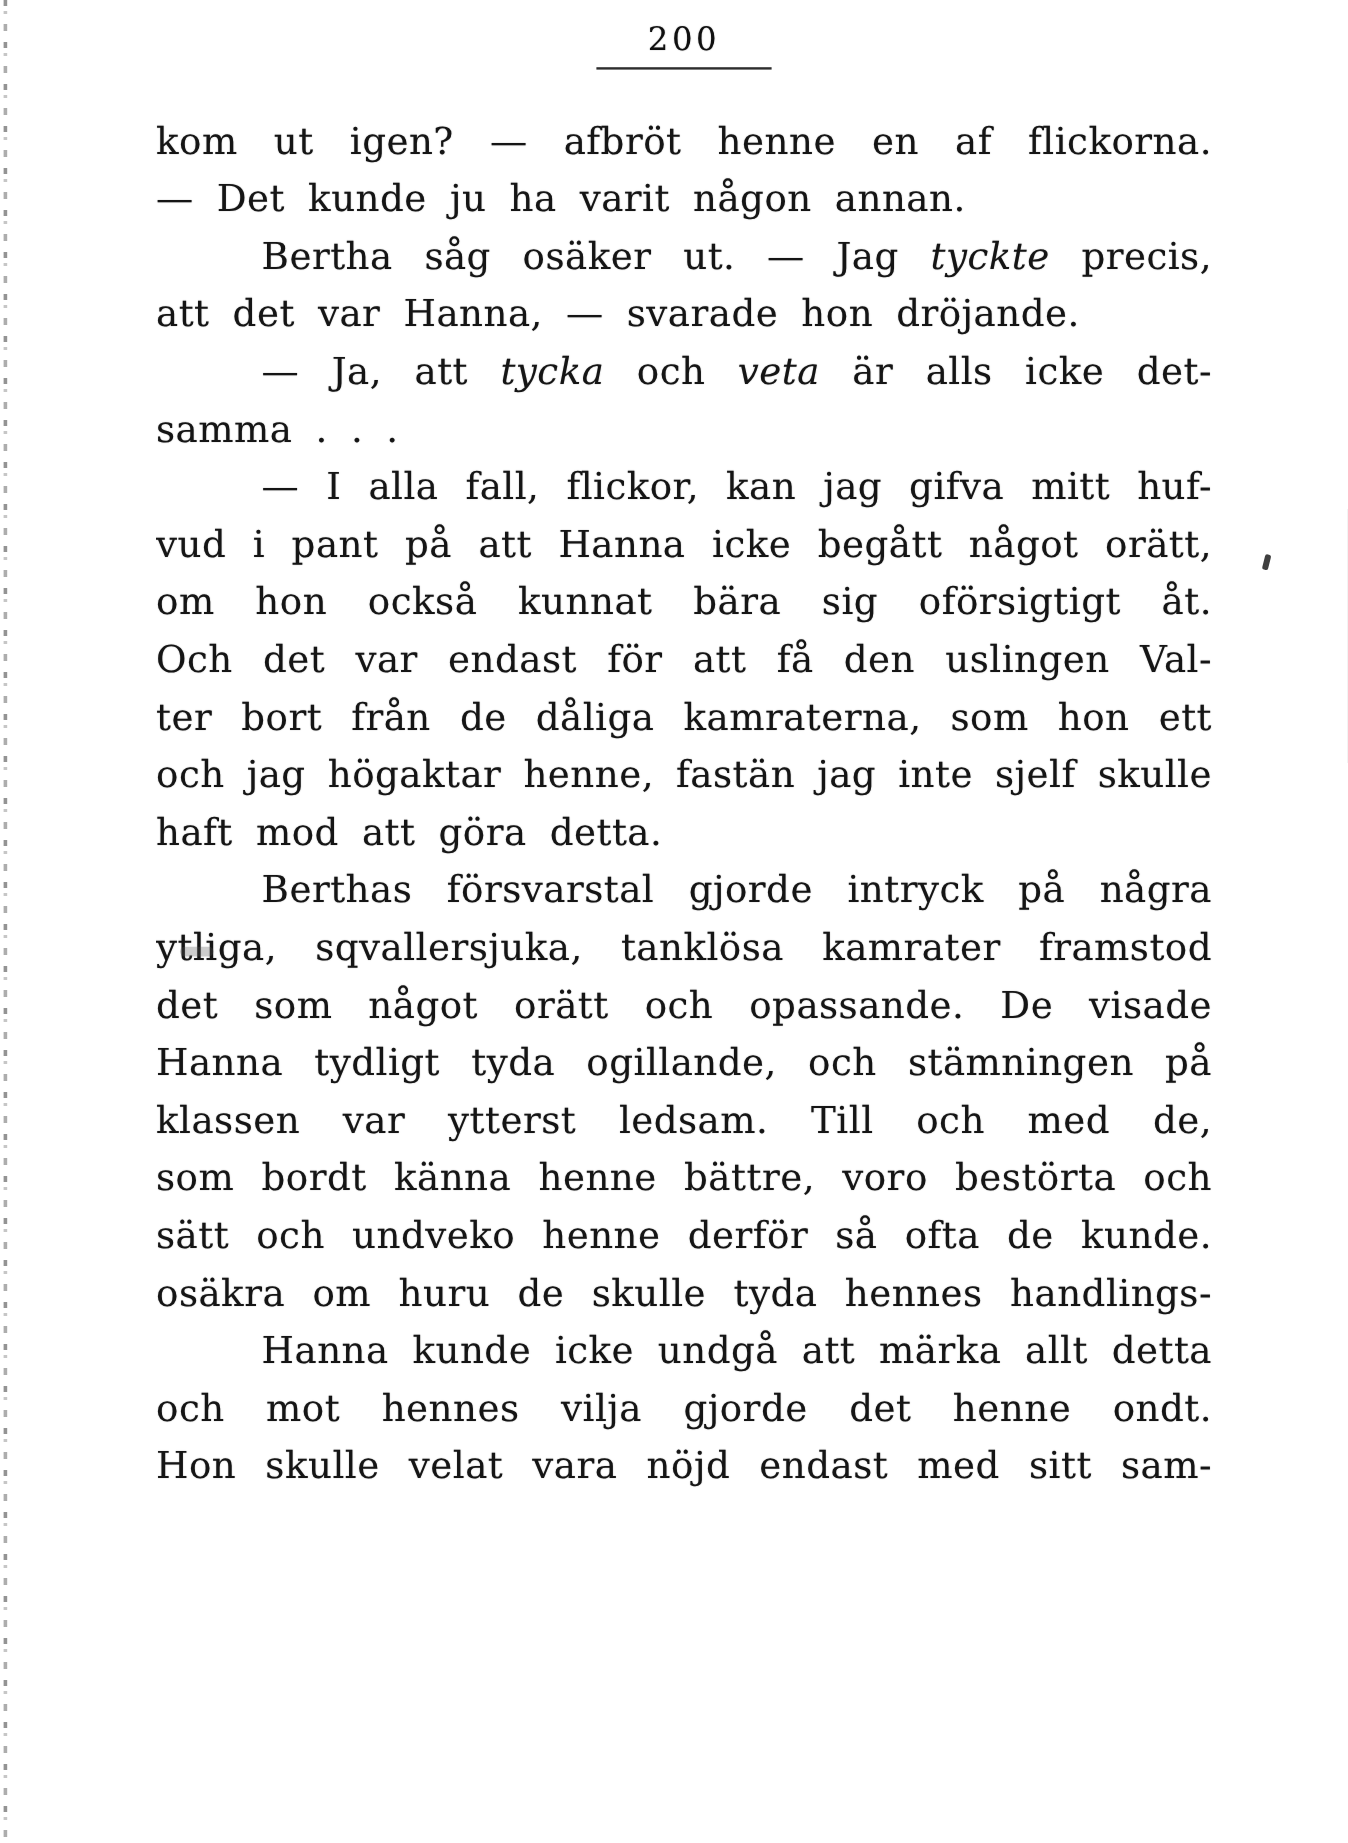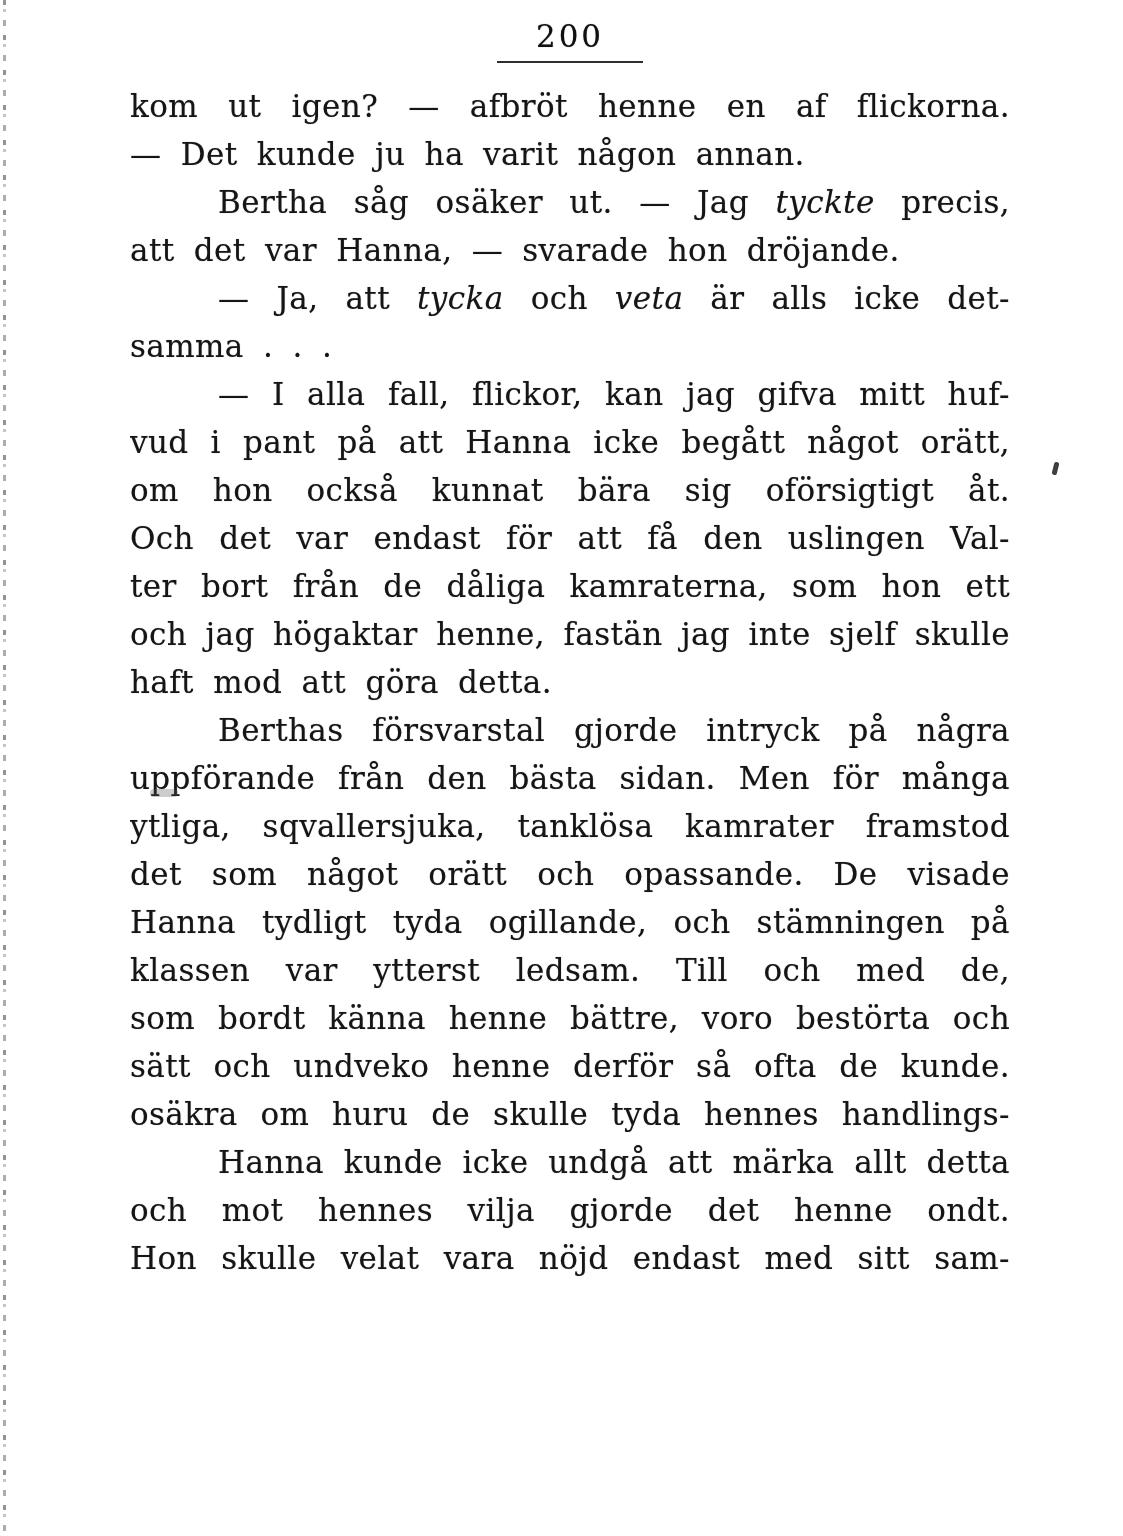--- a/index.html
+++ b/index.html
@@ -28,33 +28,33 @@
       transparent 26px, transparent 35px
     );
     opacity: 0.55;
   }
   .header {
     position: absolute;
     top: 18px; left: 130px; width: 880px;
     text-align: center;
   }
   .pagenum {
-    font-size: 31px;
+    font-size: 27px;
     letter-spacing: 3px;
     color: #101010;
     text-shadow: 0 0 1px rgba(0,0,0,0.45);
   }
   .pagenum-rule {
     width: 146px; height: 2px;
     margin: 7px auto 0;
     background: #2e2e2e;
   }
   .text-block {
     position: absolute;
-    top: 82px; left: 130px; width: 880px;
+    top: 94px; left: 130px; width: 880px;
   }
   .line {
     height: 48px;
     line-height: 48px;
     font-size: 31px;
     letter-spacing: 0.4px;
     word-spacing: 9px;
     white-space: nowrap;
     text-shadow: 0 0 1px rgba(0,0,0,0.4);
   }
@@ -103,21 +103,20 @@
       <div class="line indent just"><span>— Ja, att </span><span class="it">tycka</span><span> och </span><span class="it">veta</span><span> är alls icke det-</span></div>
       <div class="line"><span>samma . . .</span></div>
       <div class="line indent just"><span>— I alla fall, flickor, kan jag gifva mitt huf-</span></div>
       <div class="line just"><span>vud i pant på att Hanna icke begått något orätt,</span></div>
       <div class="line just"><span>om hon också kunnat bära sig oförsigtigt åt.</span></div>
       <div class="line just"><span>Och det var endast för att få den uslingen Val-</span></div>
       <div class="line just"><span>ter bort från de dåliga kamraterna, som hon ett</span></div>
       <div class="line just"><span>och jag högaktar henne, fastän jag inte sjelf skulle</span></div>
       <div class="line"><span>haft mod att göra detta.</span></div>
       <div class="line indent just"><span>Berthas försvarstal gjorde intryck på några</span></div>
-      <div class="line just"><span>uppförande från den bästa sidan. Men för många</span></div>
       <div class="line just"><span>ytliga, sqvallersjuka, tanklösa kamrater framstod</span></div>
       <div class="line just"><span>det som något orätt och opassande. De visade</span></div>
       <div class="line just"><span>Hanna tydligt tyda ogillande, och stämningen på</span></div>
       <div class="line just"><span>klassen var ytterst ledsam. Till och med de,</span></div>
       <div class="line just"><span>som bordt känna henne bättre, voro bestörta och</span></div>
       <div class="line just"><span>sätt och undveko henne derför så ofta de kunde.</span></div>
       <div class="line just"><span>osäkra om huru de skulle tyda hennes handlings-</span></div>
       <div class="line indent just"><span>Hanna kunde icke undgå att märka allt detta</span></div>
       <div class="line just"><span>och mot hennes vilja gjorde det henne ondt.</span></div>
       <div class="line just"><span>Hon skulle velat vara nöjd endast med sitt sam-</span></div>

